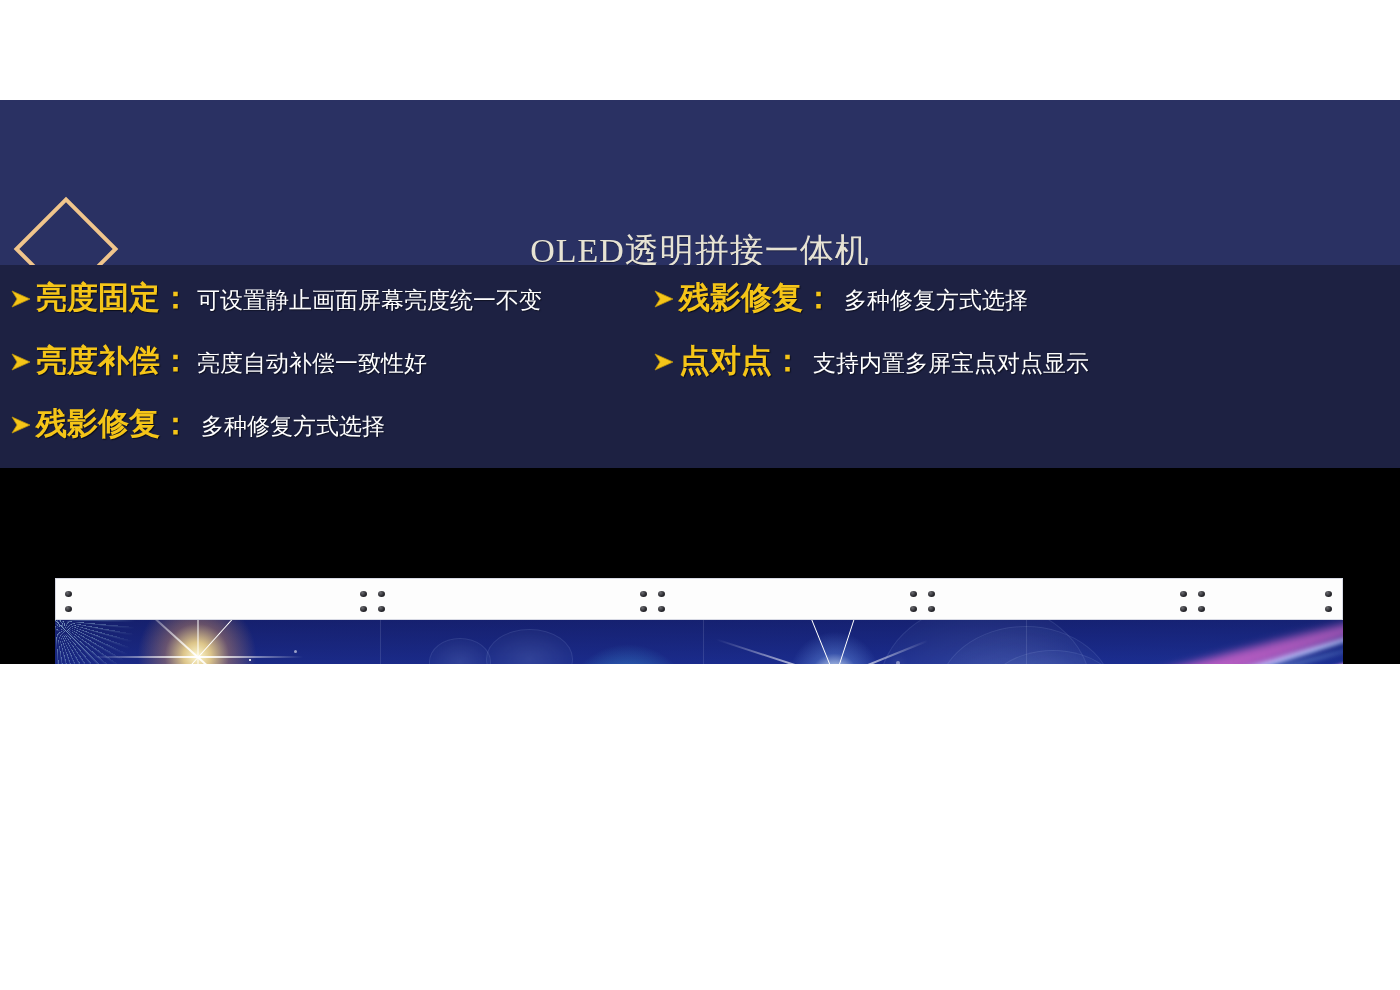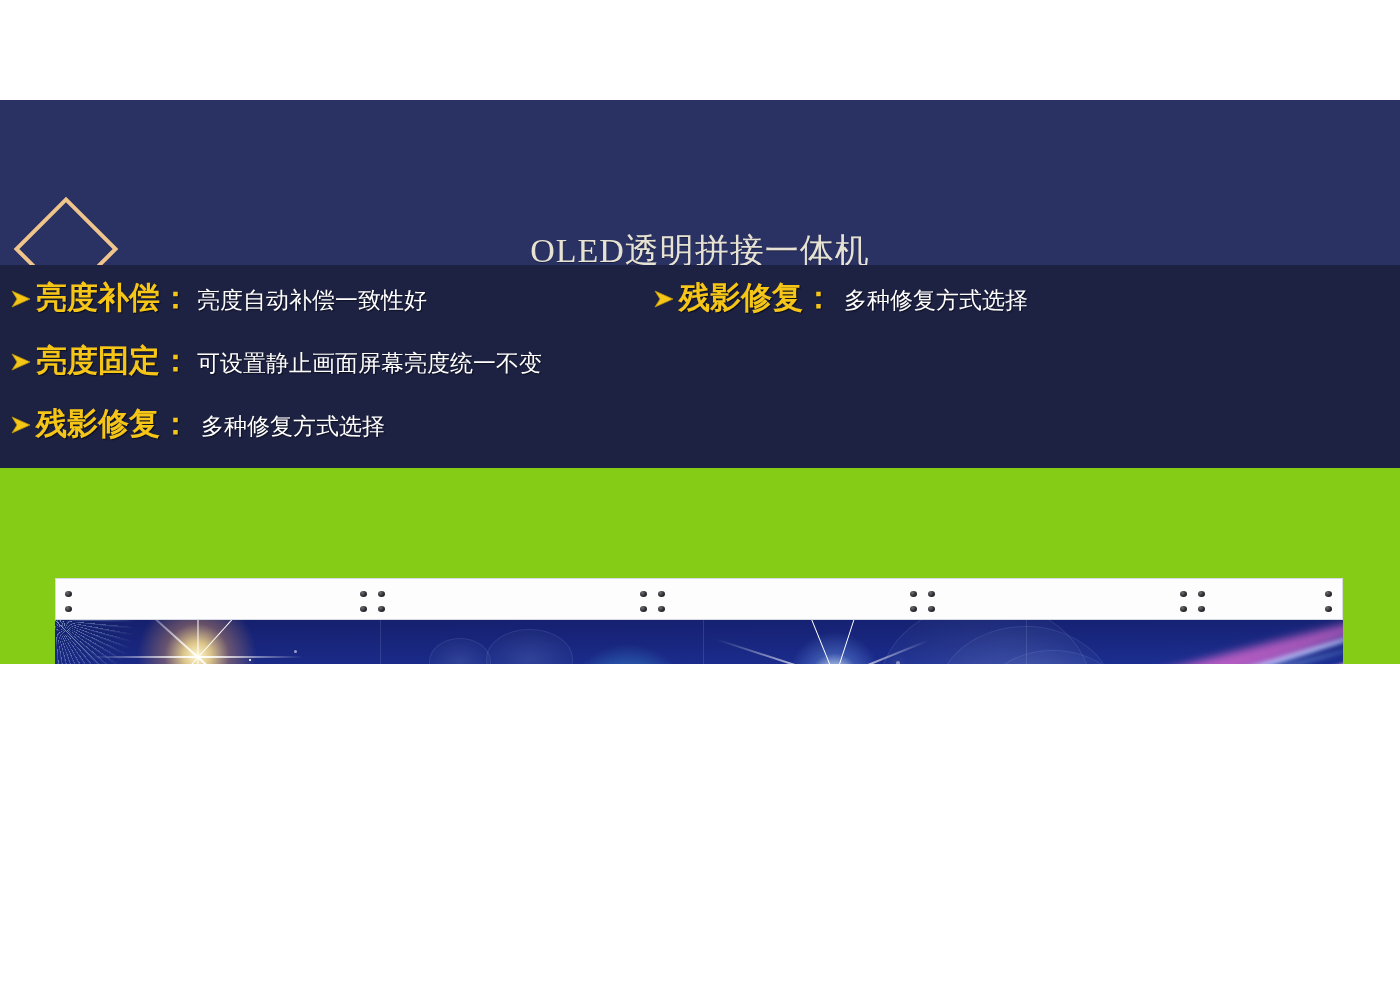--- a/index.html
+++ b/index.html
@@ -9,21 +9,21 @@
     font-family:"Liberation Sans","DejaVu Sans",sans-serif;
     overflow:hidden;
     position:relative;
   }
 
   
   #slide-panel{
     position:absolute;
     left:0px; top:100px;
     width:1400px; height:564px;
-    background:#84cc16;
+    background:#000000;
     overflow:hidden;
   }
 
   
   #header-band{
     position:absolute; left:0; top:0;
     width:1400px; height:165px;
     background:#2a3163;
   }
   #diamond-icon{
@@ -348,32 +348,32 @@
   <div id="feature-band">
 
     <div class="feature-col" id="feature-col-left">
 
       <div class="feature-row">
         <span class="arrow-icon">
           <svg width="22" height="22" viewBox="0 0 22 22">
               <polygon points="2,3 20,11 2,19 7,11" fill="#f5c518" stroke="#b8900d" stroke-width="0.8"></polygon>
             </svg>
         </span>
-        <span class="feature-term">亮度补偿：</span>
-        <span class="feature-desc">亮度自动补偿一致性好</span>
+        <span class="feature-term">亮度固定：</span>
+        <span class="feature-desc">可设置静止画面屏幕亮度统一不变</span>
       </div>
 
       <div class="feature-row">
         <span class="arrow-icon">
           <svg width="22" height="22" viewBox="0 0 22 22">
               <polygon points="2,3 20,11 2,19 7,11" fill="#f5c518" stroke="#b8900d" stroke-width="0.8"></polygon>
             </svg>
         </span>
-        <span class="feature-term">亮度固定：</span>
-        <span class="feature-desc">可设置静止画面屏幕亮度统一不变</span>
+        <span class="feature-term">亮度补偿：</span>
+        <span class="feature-desc">亮度自动补偿一致性好</span>
       </div>
 
       <div class="feature-row tight">
         <span class="arrow-icon">
           <svg width="22" height="22" viewBox="0 0 22 22">
               <polygon points="2,3 20,11 2,19 7,11" fill="#f5c518" stroke="#b8900d" stroke-width="0.8"></polygon>
             </svg>
         </span>
         <span class="feature-term">残影修复：</span>
         <span class="feature-desc">多种修复方式选择</span>
@@ -387,20 +387,29 @@
         <span class="arrow-icon">
           <svg width="22" height="22" viewBox="0 0 22 22">
               <polygon points="2,3 20,11 2,19 7,11" fill="#f5c518" stroke="#b8900d" stroke-width="0.8"></polygon>
             </svg>
         </span>
         <span class="feature-term">残影修复：</span>
         <span class="feature-desc">多种修复方式选择</span>
       </div>
 
 
+      <div class="feature-row tight">
+        <span class="arrow-icon">
+          <svg width="22" height="22" viewBox="0 0 22 22">
+              <polygon points="2,3 20,11 2,19 7,11" fill="#f5c518" stroke="#b8900d" stroke-width="0.8"></polygon>
+            </svg>
+        </span>
+        <span class="feature-term">点对点：</span>
+        <span class="feature-desc">支持内置多屏宝点对点显示</span>
+      </div>
 
     </div>
   </div>
 
   <div id="product-photo">
 
     <div class="mount-bar" id="mount-bar-top"></div>
 
     <div id="screen-area">
       <div class="lyr" id="bg-base"></div>

